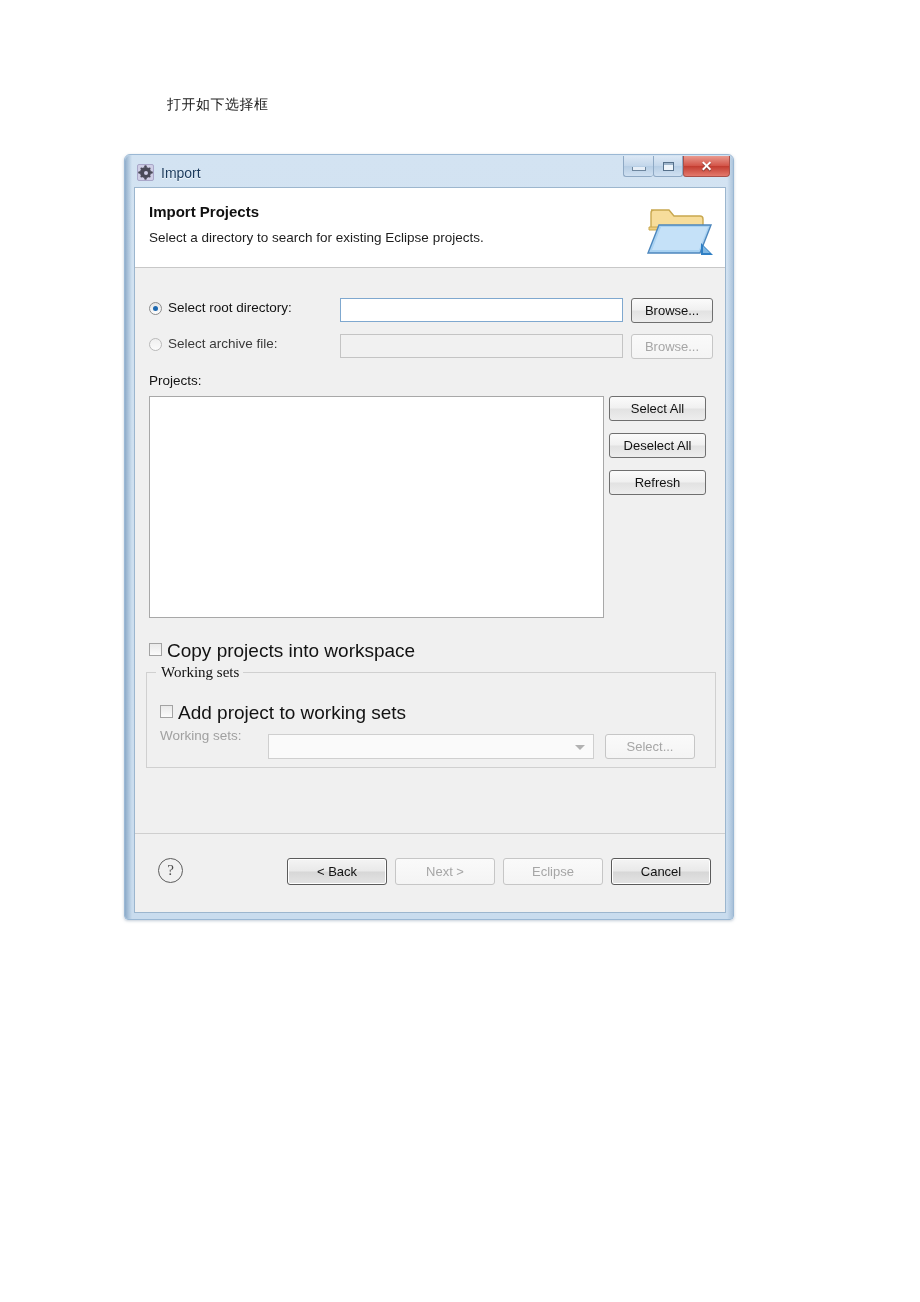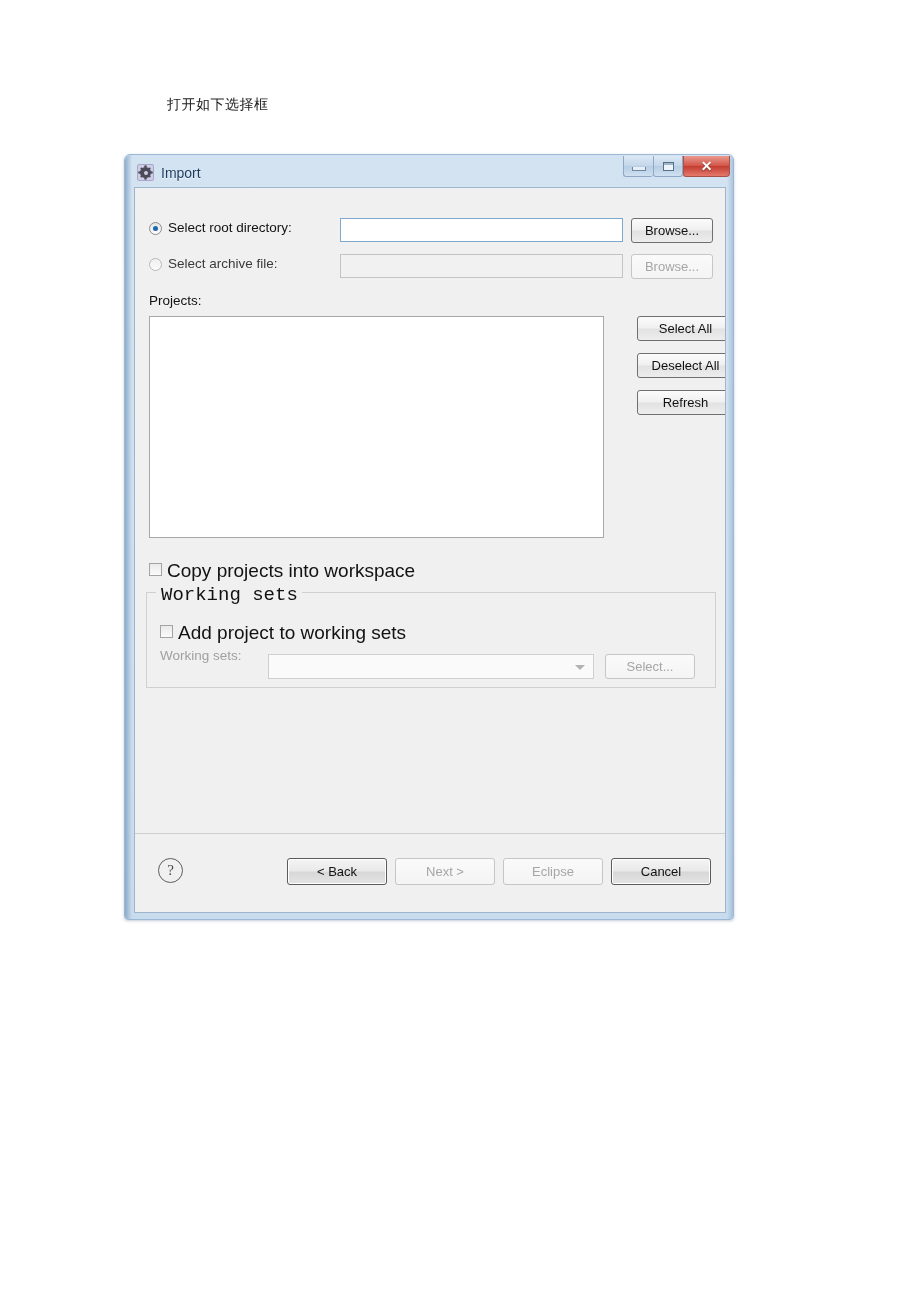--- a/index.html
+++ b/index.html
@@ -296,21 +296,21 @@
     left: 14px;
     top: 128px;
     width: 455px;
     height: 222px;
     box-sizing: border-box;
     background: #ffffff;
     border: 1px solid #a8a8a8;
   }
   .side-buttons {
     position: absolute;
-    left: 502px;
+    left: 474px;
     top: 128px;
     width: 97px;
   }
   .side-buttons .btn { width: 97px; height: 25px; margin-bottom: 12px; }
 
   .chk {
     position: absolute;
     width: 13px; height: 13px;
     box-sizing: border-box;
     background: linear-gradient(to bottom, #eaeaea, #fbfbfb);
@@ -350,25 +350,25 @@
     left: 96px;
     top: 404px;
     width: 485px;
     height: 1px;
     background: #d0d0d0;
   }
   .groupbox-legend {
     position: absolute;
     left: 22px;
     top: 396px;
-    font-size: 19px;
+    font-size: 15px;
     color: #111111;
     background: #f0f0f0;
     padding: 0 4px;
-    font-family: Liberation Mono, monospace;
+    font-family: Liberation Serif, serif;
   }
 
   .add-chk { left: 25px; top: 437px; }
   .add-lbl { left: 43px; top: 434px; }
 
   .ws-label {
     position: absolute;
     left: 25px;
     top: 460px;
     font-size: 13.5px;
@@ -456,20 +456,32 @@
         <div class="wb-max-glyph"></div>
       </div>
       <div class="wb close">
         <span class="wb-close-glyph">✕</span>
       </div>
     </div>
   </div>
 
   <div class="dlg-body">
 
+    <div class="banner">
+      <div class="banner-title">Import Projects</div>
+      <div class="banner-sub">Select a directory to search for existing Eclipse projects.</div>
+      <svg class="banner-icon" viewBox="0 0 70 64">
+        <path d="M6 14 h18 l5 6 h26 a3 3 0 0 1 3 3 v9 h-52 v-15 a3 3 0 0 1 3 -3 z" fill="#f7dd9b" stroke="#c9a84f" stroke-width="1.4"></path>
+        <path d="M4 31 h52 v3 h-52 z" fill="#f0cf7e" stroke="#c9a84f" stroke-width="1"></path>
+        <path d="M14 29 h52 l-11 28 h-52 z" fill="#a9d2f2" stroke="#4d87bd" stroke-width="1.4"></path>
+        <path d="M16 31 h47 l-9 23 h-47 z" fill="#cfe6fa" stroke="none" opacity="0.75"></path>
+        <path d="M56 47 l12 12 h-12 z" fill="#2f7fc4"></path>
+        <path d="M58 50 l7 7 h-7 z" fill="#7fb7e3"></path>
+      </svg>
+    </div>
 
     <div class="content">
 
       <div class="row-rootdir">
         <div class="radio checked"></div>
         <div class="radio-label">Select root directory:</div>
         <div class="text-input" title=""></div>
         <div class="btn btn-browse1">Browse...</div>
       </div>
 

